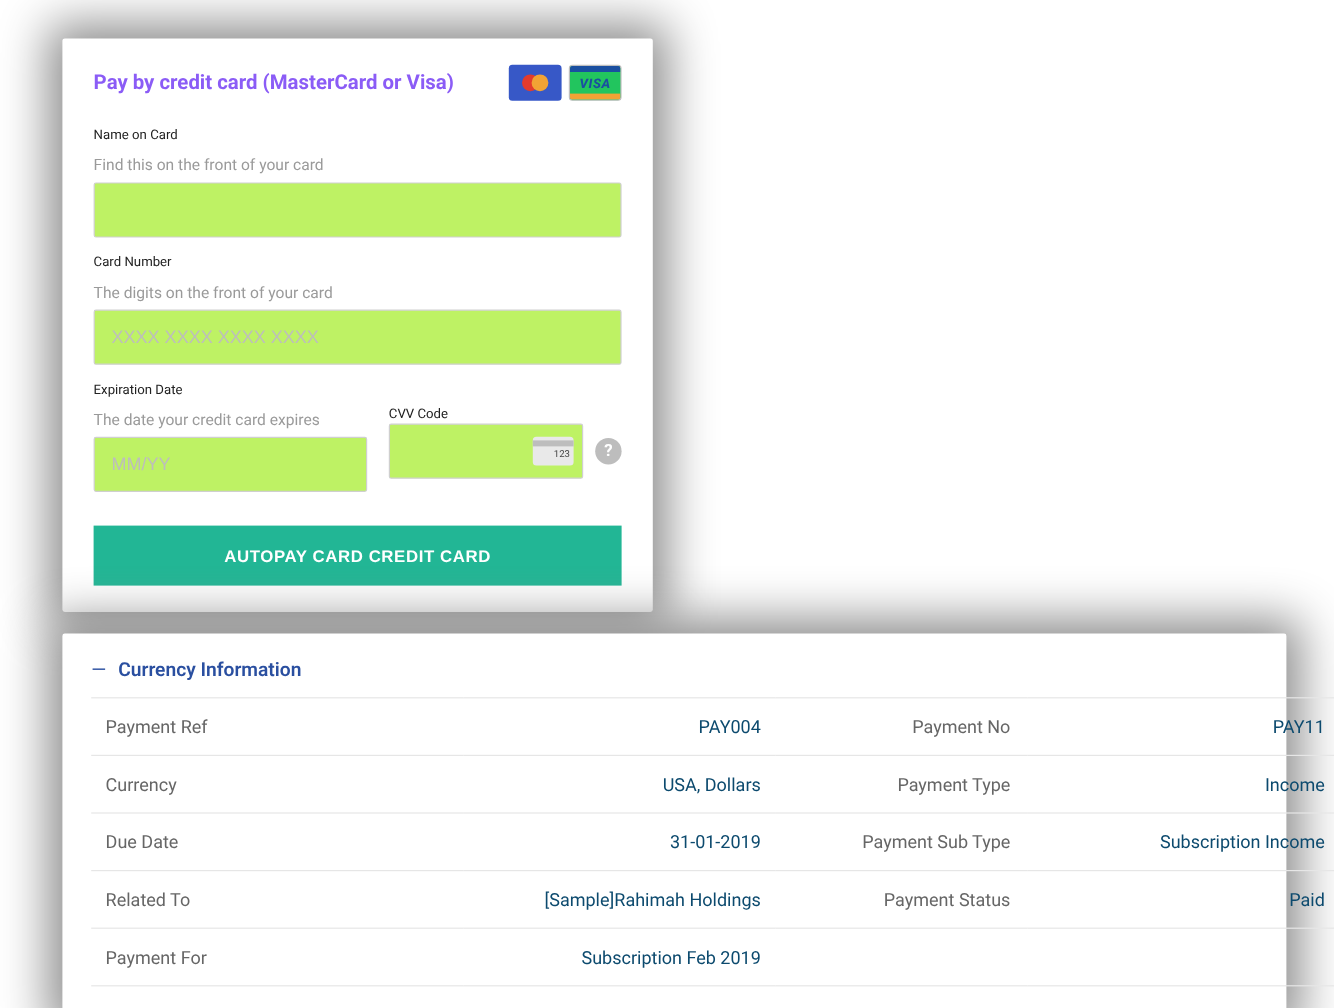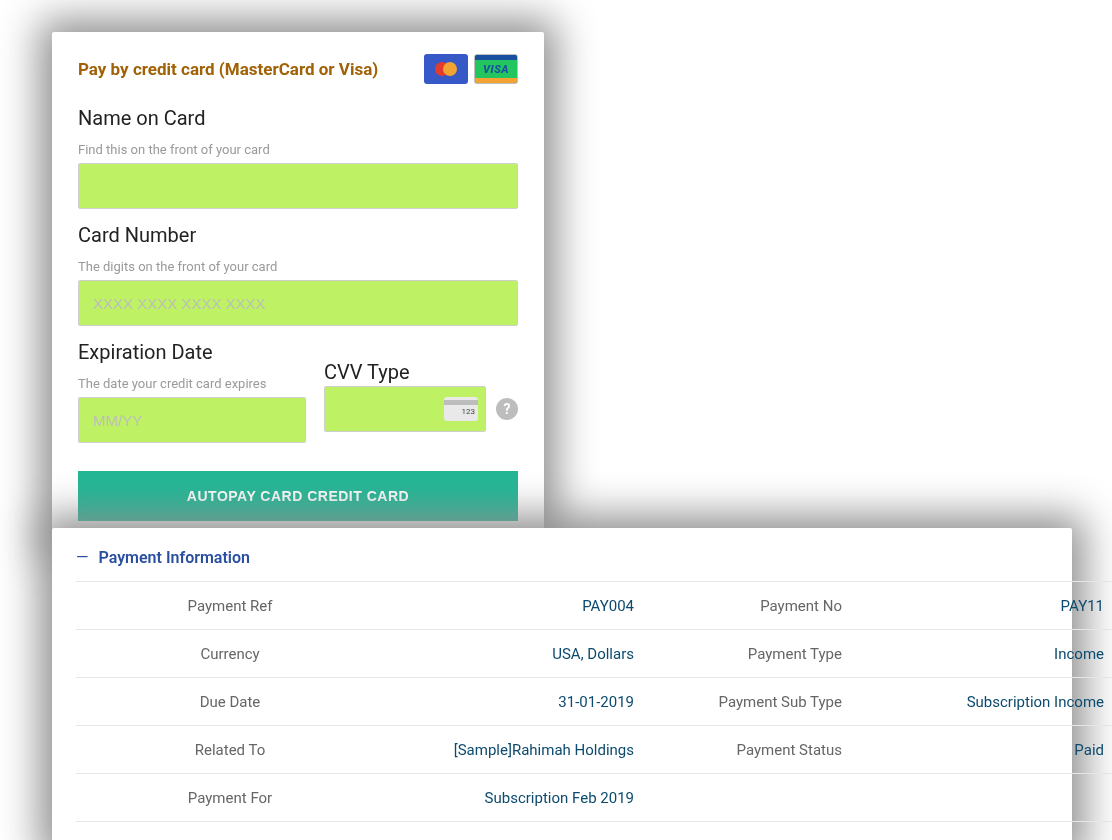--- a/index.html
+++ b/index.html
@@ -26,33 +26,33 @@
   }
   .cc-header-row {
     display: flex;
     align-items: center;
     justify-content: space-between;
     margin-bottom: 22px;
   }
   .cc-title {
     font-size: 17px;
     font-weight: 700;
-    color: #a16207;
+    color: #8b5cf6;
   }
   .card-brands { display: flex; gap: 6px; }
   .brand {
     width: 44px; height: 30px;
     border-radius: 3px;
     display: flex; align-items: center; justify-content: center;
     border: 1px solid #bfbfbf;
   }
   .brand-mc { background:#3758C7; border:none; }
   .brand-visa { background:#22c55e; border:1px solid #bfbfbf; flex-direction:column; overflow:hidden;}
   .field { margin-bottom: 14px; }
-  .field-label { font-size: 20px; color:#222; margin-bottom:2px; }
+  .field-label { font-size: 11px; color:#222; margin-bottom:2px; }
   .field-hint { font-size: 13px; color:#9a9a9a; margin-bottom:6px;margin-top:12px; }
   .field input {
     width: 100%;
     height: 46px;
     border: 1px solid #cfcfcf;
     border-radius: 2px;
     padding: 0 14px;
     font-size: 15px;
     color:#222;
     background:#bef264;
@@ -99,21 +99,21 @@
   .info-title { color:#2a4fa0; font-size:16px; font-weight:600; }
   .info-table { width:100%; border-collapse:collapse; table-layout:fixed;}
   .info-table td {
     border-top:1px solid #e6e6e6;
     height:48px;
     padding: 0 12px;
     font-size:15px;
     vertical-align:middle;
   }
   .info-table tr:last-child td { border-bottom:1px solid #e6e6e6; }
-  .info-table td.lbl { text-align:center; color:#666; width:310px; padding-right:14px; font-weight:400;}
+  .info-table td.lbl { text-align:left; color:#666; width:310px; padding-right:14px; font-weight:400;}
   .info-table td.lbl2 { text-align:right; color:#666; width:210px; padding-right:14px;}
   .info-table td.val { text-align:right; color:#0c4a6e; width:260px; }
 </style>
 </head>
 <body>
 
 <div class="cc-panel">
   <div class="cc-header-row">
     <div class="cc-title">Pay by credit card (MasterCard or Visa)</div>
     <div class="card-brands">
@@ -145,41 +145,41 @@
     <input type="text" placeholder="XXXX XXXX XXXX XXXX" style="">
   </div>
 
   <div class="row-exp-cvv">
     <div class="exp-block field">
       <div class="field-label">Expiration Date</div>
       <div class="field-hint">The date your credit card expires</div>
       <input type="text" placeholder="MM/YY" style="">
     </div>
     <div class="cvv-block field">
-      <div class="field-label">CVV Type</div>
+      <div class="field-label">CVV Code</div>
       <div class="cvv-row">
         <div class="cvv-input-wrap">
           <input type="text" style="">
           <div class="cvv-card-mini">
             <div class="stripe"></div>
             <div class="nums">123</div>
           </div>
         </div>
         <div class="help-icon">?</div>
       </div>
     </div>
   </div>
 
   <button class="autopay-btn">AUTOPAY CARD CREDIT CARD</button>
 </div>
 
 <div class="info-panel">
   <div class="info-header">
     <span class="collapse-toggle">—</span>
-    <span class="info-title">Payment Information</span>
+    <span class="info-title">Currency Information</span>
   </div>
   <table class="info-table">
     <colgroup>
         <col>
         <col>
         <col>
         <col>
       </colgroup>
     <tbody>
         <tr>

